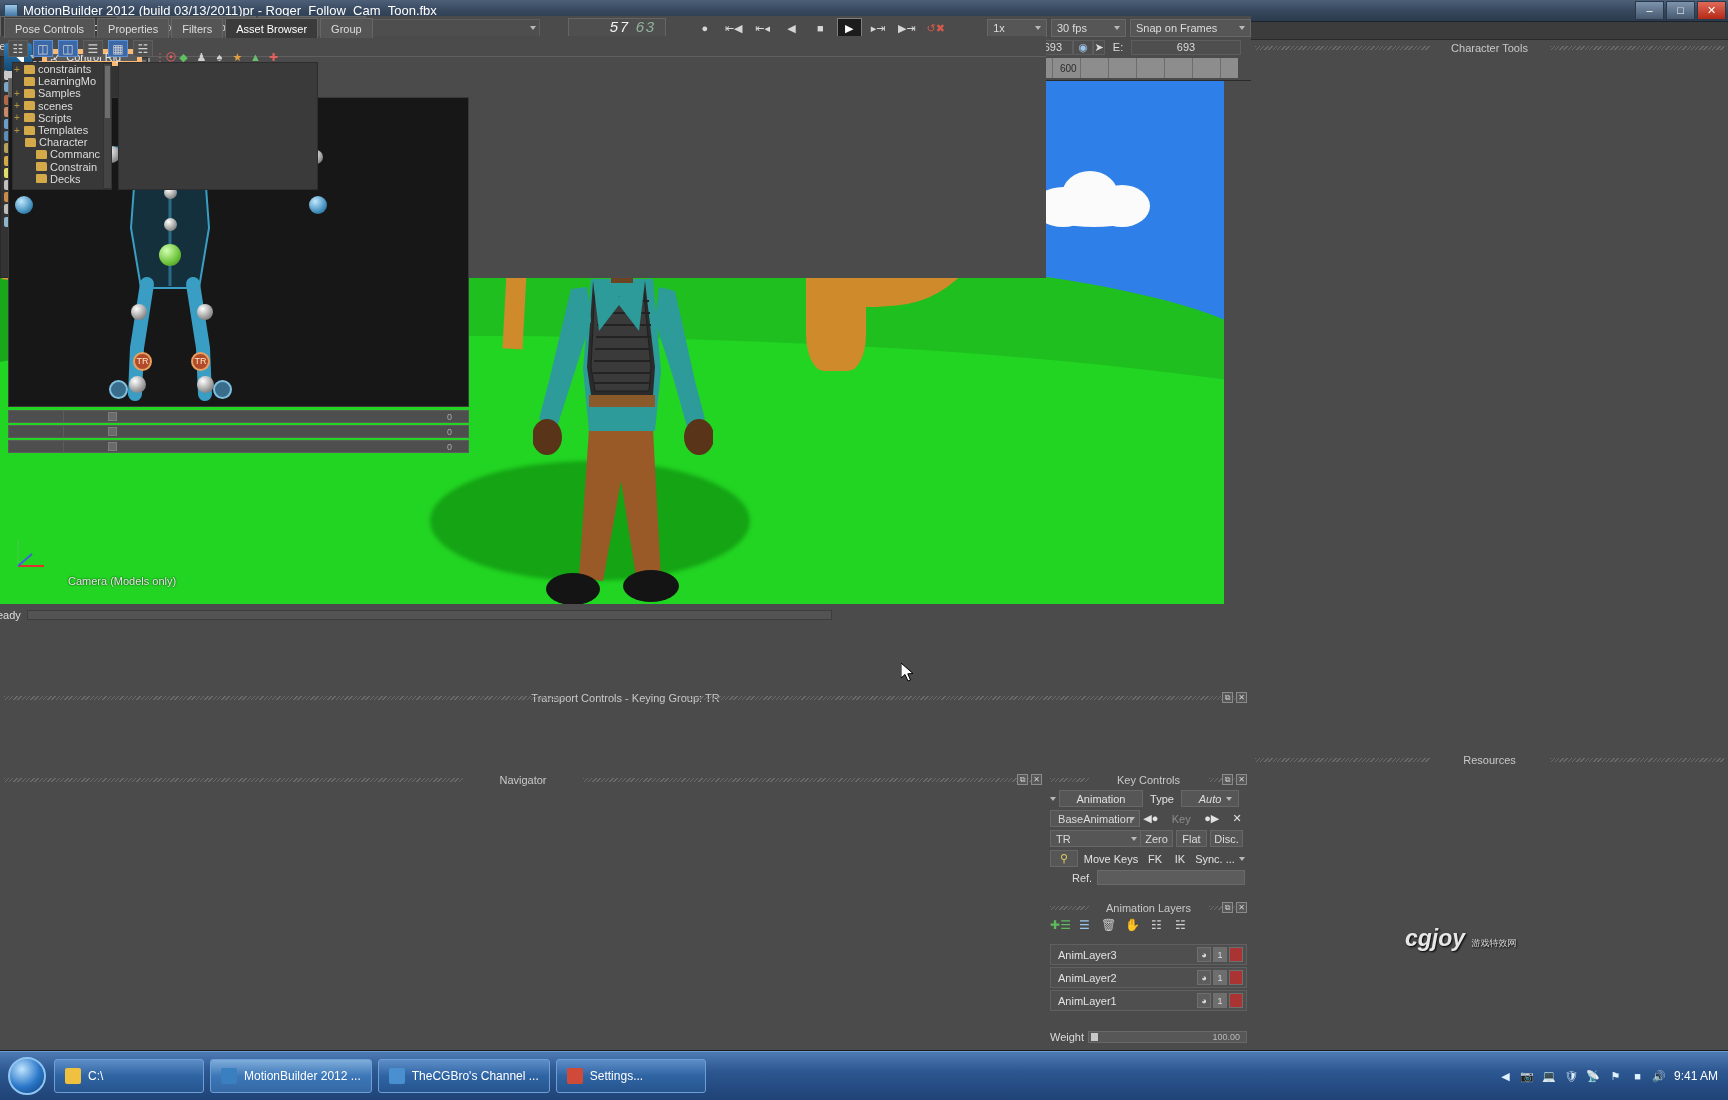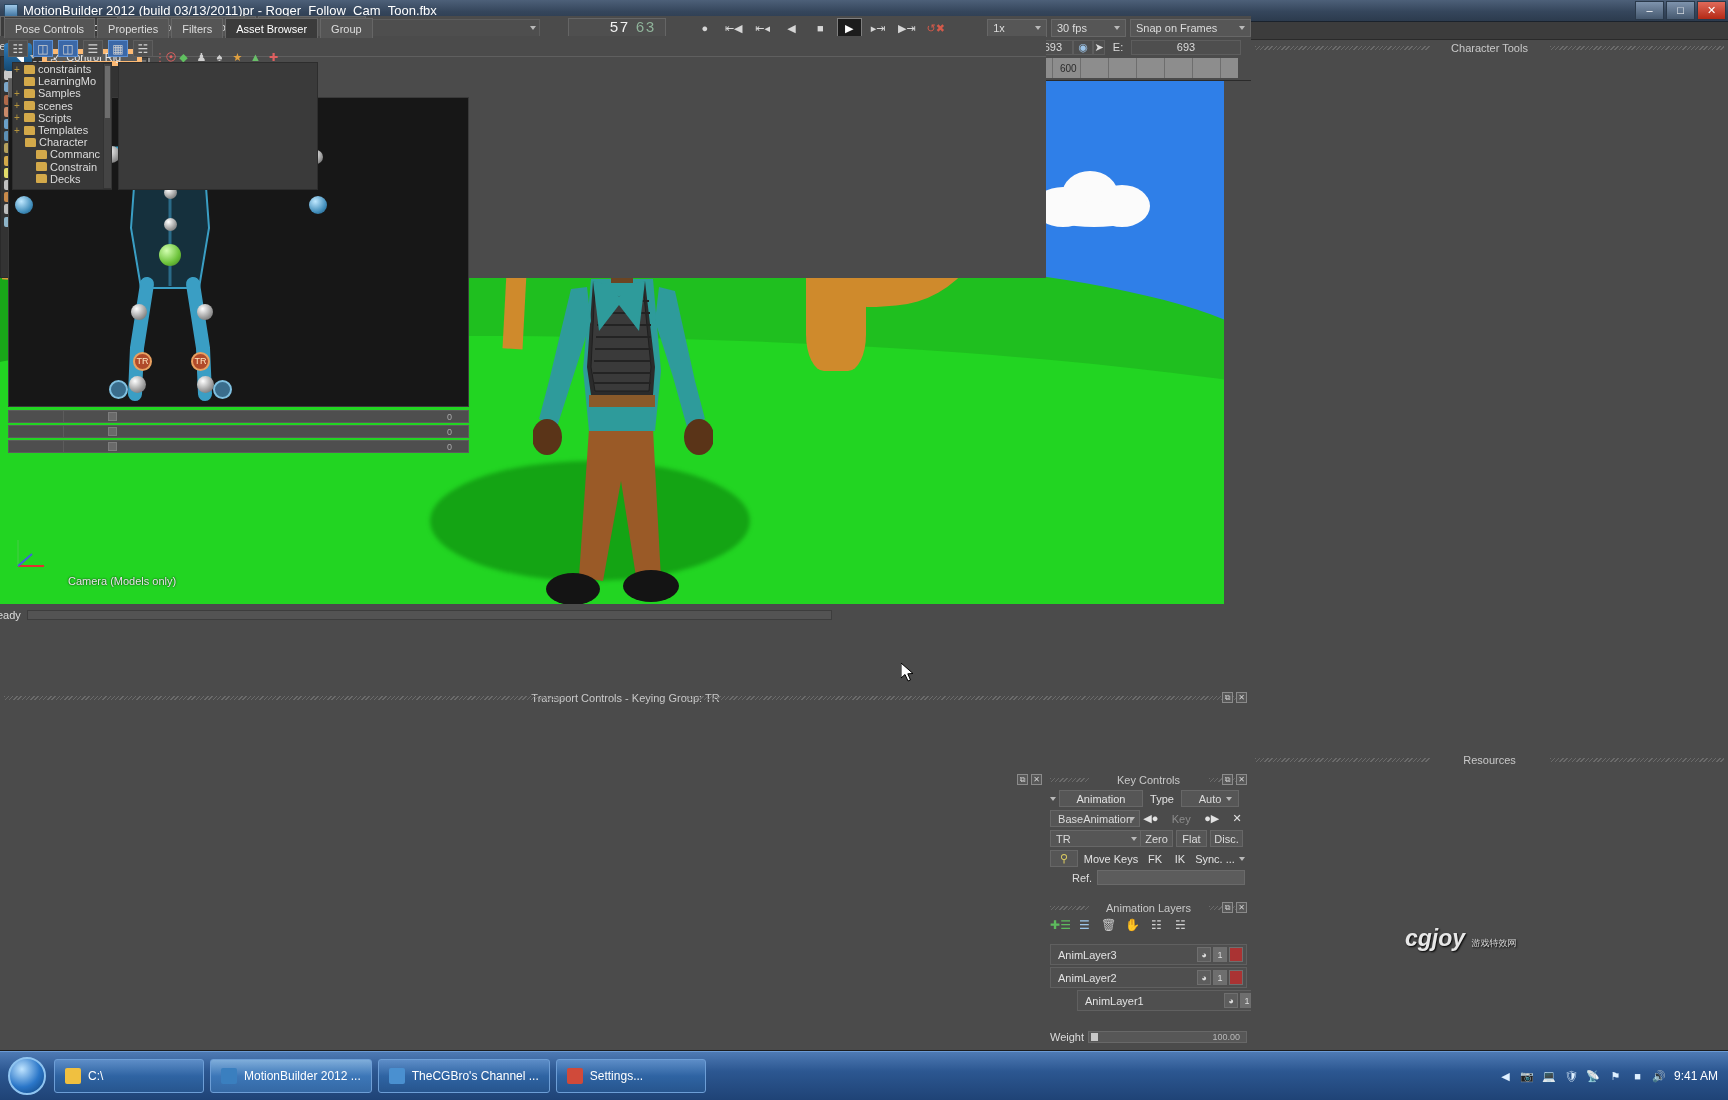--- a/index.html
+++ b/index.html
@@ -444,21 +444,21 @@
 </div>
 
 <div id="transport-row">
   <div class="tp-drop" style="margin-left:-6px;">
     <span>Action</span>
     <span class="caret"></span>
   </div>
   <div class="tp-input" style="width:510px;">137_33</div>
   <div class="caret" style="margin-left:-14px;"></div>
 
-  <div id="timecode" style="margin-left:28px;">
+  <div id="timecode" style="margin-left:28px;font-style:italic;">
     <span class="seg">57</span>
     <span class="seg" style="color:#8fb39a;">63</span>
   </div>
 
   <div class="tp-ic" style="margin-left:22px;">●</div>
   <div class="tp-ic">⇤◀</div>
   <div class="tp-ic">⇤◂</div>
   <div class="tp-ic">◀</div>
   <div class="tp-ic">■</div>
   <div class="tp-ic active">▶</div>
@@ -500,20 +500,21 @@
     <div class="tick-lbl" style="left:200px;">150</div>
     <div class="tick-lbl" style="left:480px;">300</div>
     <div class="tick-lbl" style="left:762px;">450</div>
     <div class="tick-lbl" style="left:1044px;">600</div>
     <div id="playhead-box"></div>
     <div id="playhead"></div>
   </div>
 </div>
 
 <div id="nav-pane">
+  <div class="panel-title">Navigator</div>
   <div class="panel-dock">
     <span>⧉</span>
     <span>✕</span>
   </div>
 </div>
 
 <div id="nav-tabs">
     <div class="ntab sel">lavigator</div>
     <div class="ntab">Dopesheet</div>
     <div class="ntab">FCurves</div>
@@ -687,21 +688,21 @@
   <div class="panel-dock">
     <span>⧉</span>
     <span>✕</span>
   </div>
 
   <div id="kc-grid">
     <div class="kc-row">
       <span class="caret"></span>
       <div class="kc-flat" style="width:84px;">Animation</div>
       <div class="kc-flat" style="width:32px;background:none;border:none;">Type</div>
-      <div class="kc-cell" style="width:58px;">Auto</div>
+      <div class="kc-cell" style="width:58px;font-style:italic;">Auto</div>
       <span class="caret" style="margin-left:-16px;"></span>
     </div>
     <div class="kc-row">
       <div class="kc-cell" style="width:92px;">BaseAnimation</div>
       <span class="caret" style="margin-left:-14px;"></span>
       <div class="kc-flat" style="width:26px;background:none;border:none;">◀●</div>
       <div class="kc-flat dim" style="width:30px;background:none;border:none;color:#8c8c8c;">Key</div>
       <div class="kc-flat" style="width:26px;background:none;border:none;">●▶</div>
       <div class="kc-flat" style="width:20px;background:none;border:none;">✕</div>
     </div>
@@ -752,21 +753,21 @@
     </span>
   </div>
   <div class="al-row" style="top:195px;">
     <span>AnimLayer2</span>
     <span class="chips">
       <span class="al-chip">◕</span>
       <span class="al-chip num">1</span>
       <span class="al-chip red"></span>
     </span>
   </div>
-  <div class="al-row" style="top:218px;margin-left:27px;">
+  <div class="al-row" style="top:218px;">
     <span>AnimLayer1</span>
     <span class="chips">
       <span class="al-chip">◕</span>
       <span class="al-chip num">1</span>
       <span class="al-chip red"></span>
     </span>
   </div>
 
   <div id="weight-row">
     <span>Weight</span>

